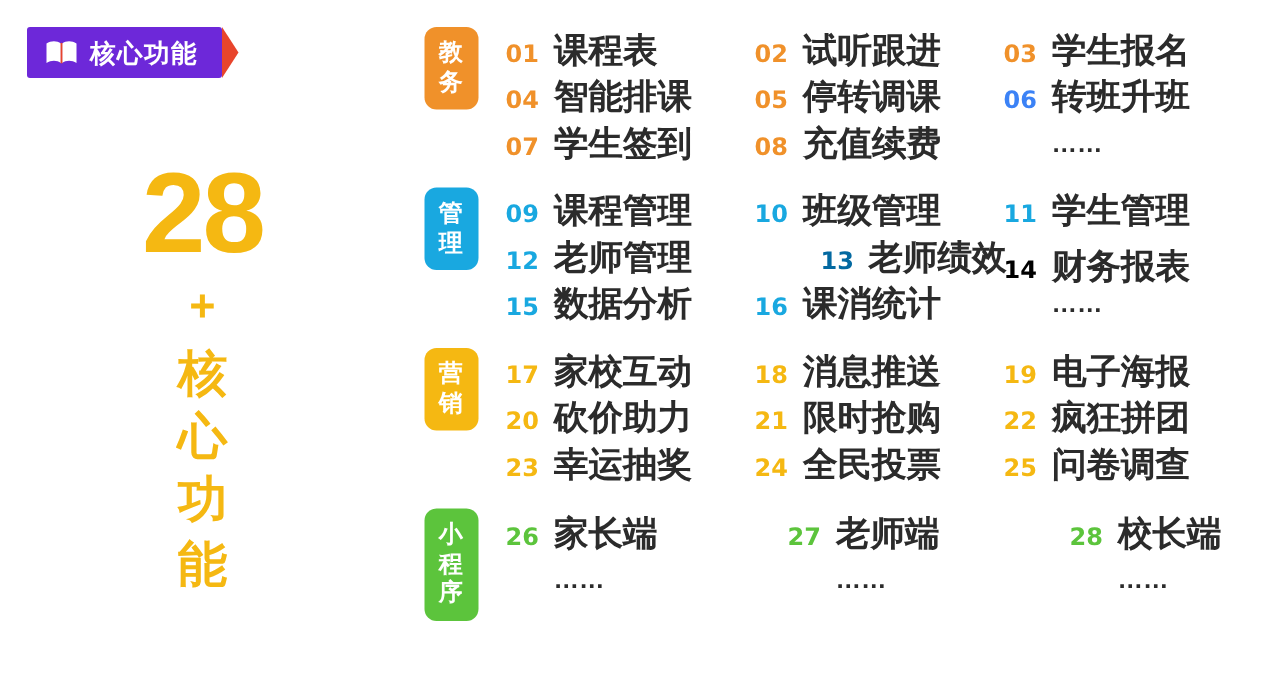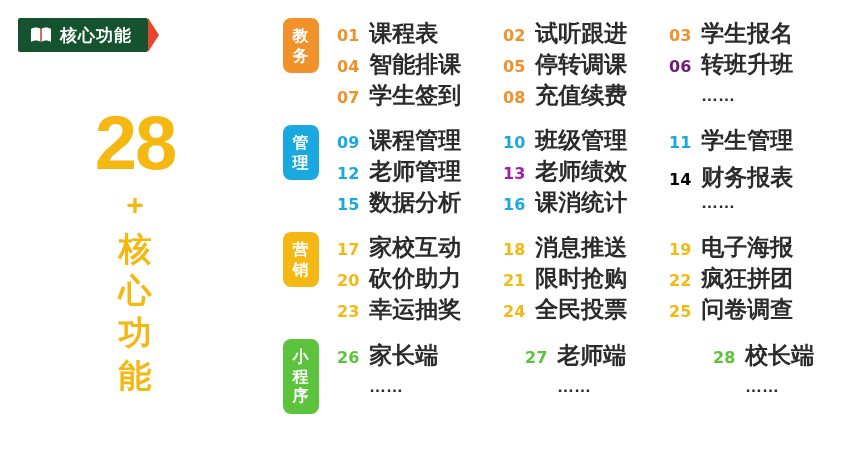--- a/index.html
+++ b/index.html
@@ -166,21 +166,21 @@
   }
   .mini-group .row { height: 32px; gap: 22px; }
 </style>
 </head>
 <body>
 
 <div class="page">
 
   <div class="left-col">
 
-    <div class="badge" style="background: #14532d;">
+    <div class="badge" style="background: #6d28d9;">
       <span class="book-icon">
         <svg width="22" height="18" viewBox="0 0 22 18" xmlns="http://www.w3.org/2000/svg">
           <path d="M1 3 C4 1, 8 1, 10.6 3 L10.6 16 C8 14, 4 14, 1 16 Z" fill="#ffffff"></path>
           <path d="M21 3 C18 1, 14 1, 11.4 3 L11.4 16 C14 14, 18 14, 21 16 Z" fill="#ffffff"></path>
           <rect x="10.4" y="2.6" width="1.2" height="13.6" fill="#e8452c"></rect>
         </svg>
       </span>
       <span class="badge-label">核心功能</span>
     </div>
 
@@ -220,21 +220,21 @@
         <div class="row">
           <div class="cell">
             <span class="num" style="color: rgb(240, 145, 42);">04</span>
             <span class="txt">智能排课</span>
           </div>
           <div class="cell">
             <span class="num" style="color: rgb(240, 145, 42);">05</span>
             <span class="txt">停转调课</span>
           </div>
           <div class="cell">
-            <span class="num" style="color: #701a75;">06</span>
+            <span class="num" style="color: #3b82f6;">06</span>
             <span class="txt">转班升班</span>
           </div>
         </div>
         <div class="row">
           <div class="cell">
             <span class="num" style="color: rgb(240, 145, 42); text-align: center;">07</span>
             <span class="txt">学生签到</span>
           </div>
           <div class="cell">
             <span class="num" style="color: rgb(240, 145, 42);">08</span>
@@ -266,21 +266,21 @@
             <span class="num" style="color: rgb(25, 168, 224);">11</span>
             <span class="txt">学生管理</span>
           </div>
         </div>
         <div class="row">
           <div class="cell">
             <span class="num" style="color: rgb(25, 168, 224);">12</span>
             <span class="txt">老师管理</span>
           </div>
           <div class="cell">
-            <span class="num" style="color: #a21caf;">13</span>
+            <span class="num" style="color: #0369a1; margin-left: 44px;">13</span>
             <span class="txt">老师绩效</span>
           </div>
           <div class="cell">
             <span class="num" style="color: #000000; margin-top: 20px;">14</span>
             <span class="txt">财务报表</span>
           </div>
         </div>
         <div class="row">
           <div class="cell">
             <span class="num" style="color: rgb(25, 168, 224);">15</span>

